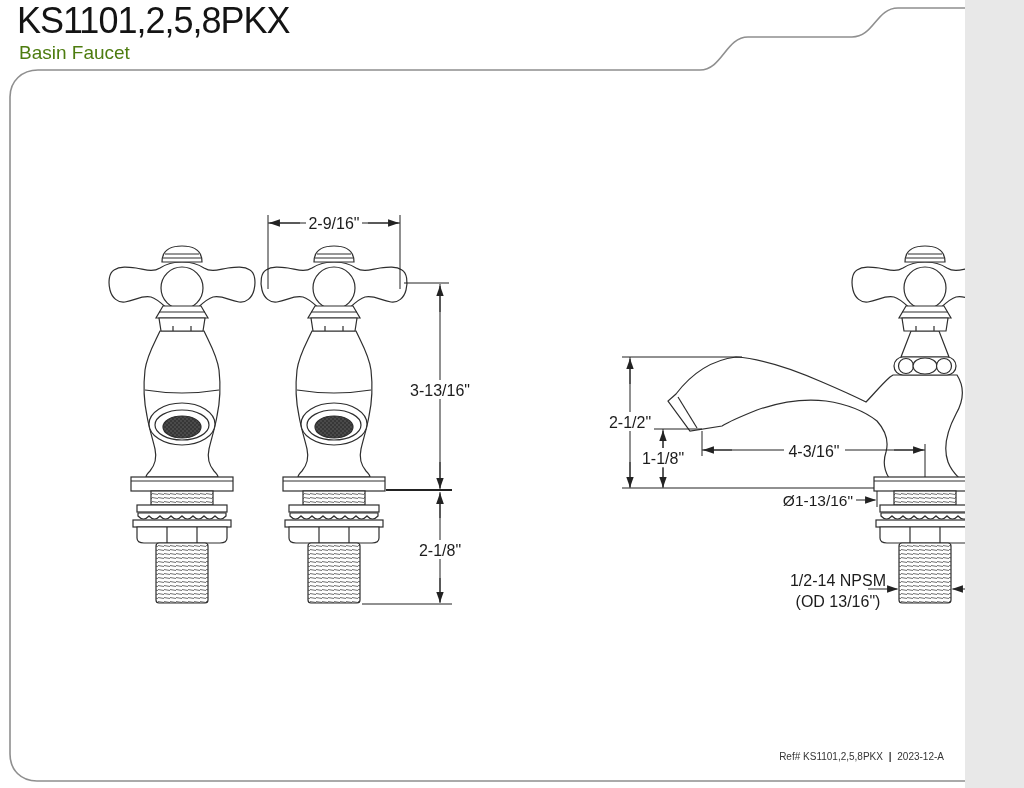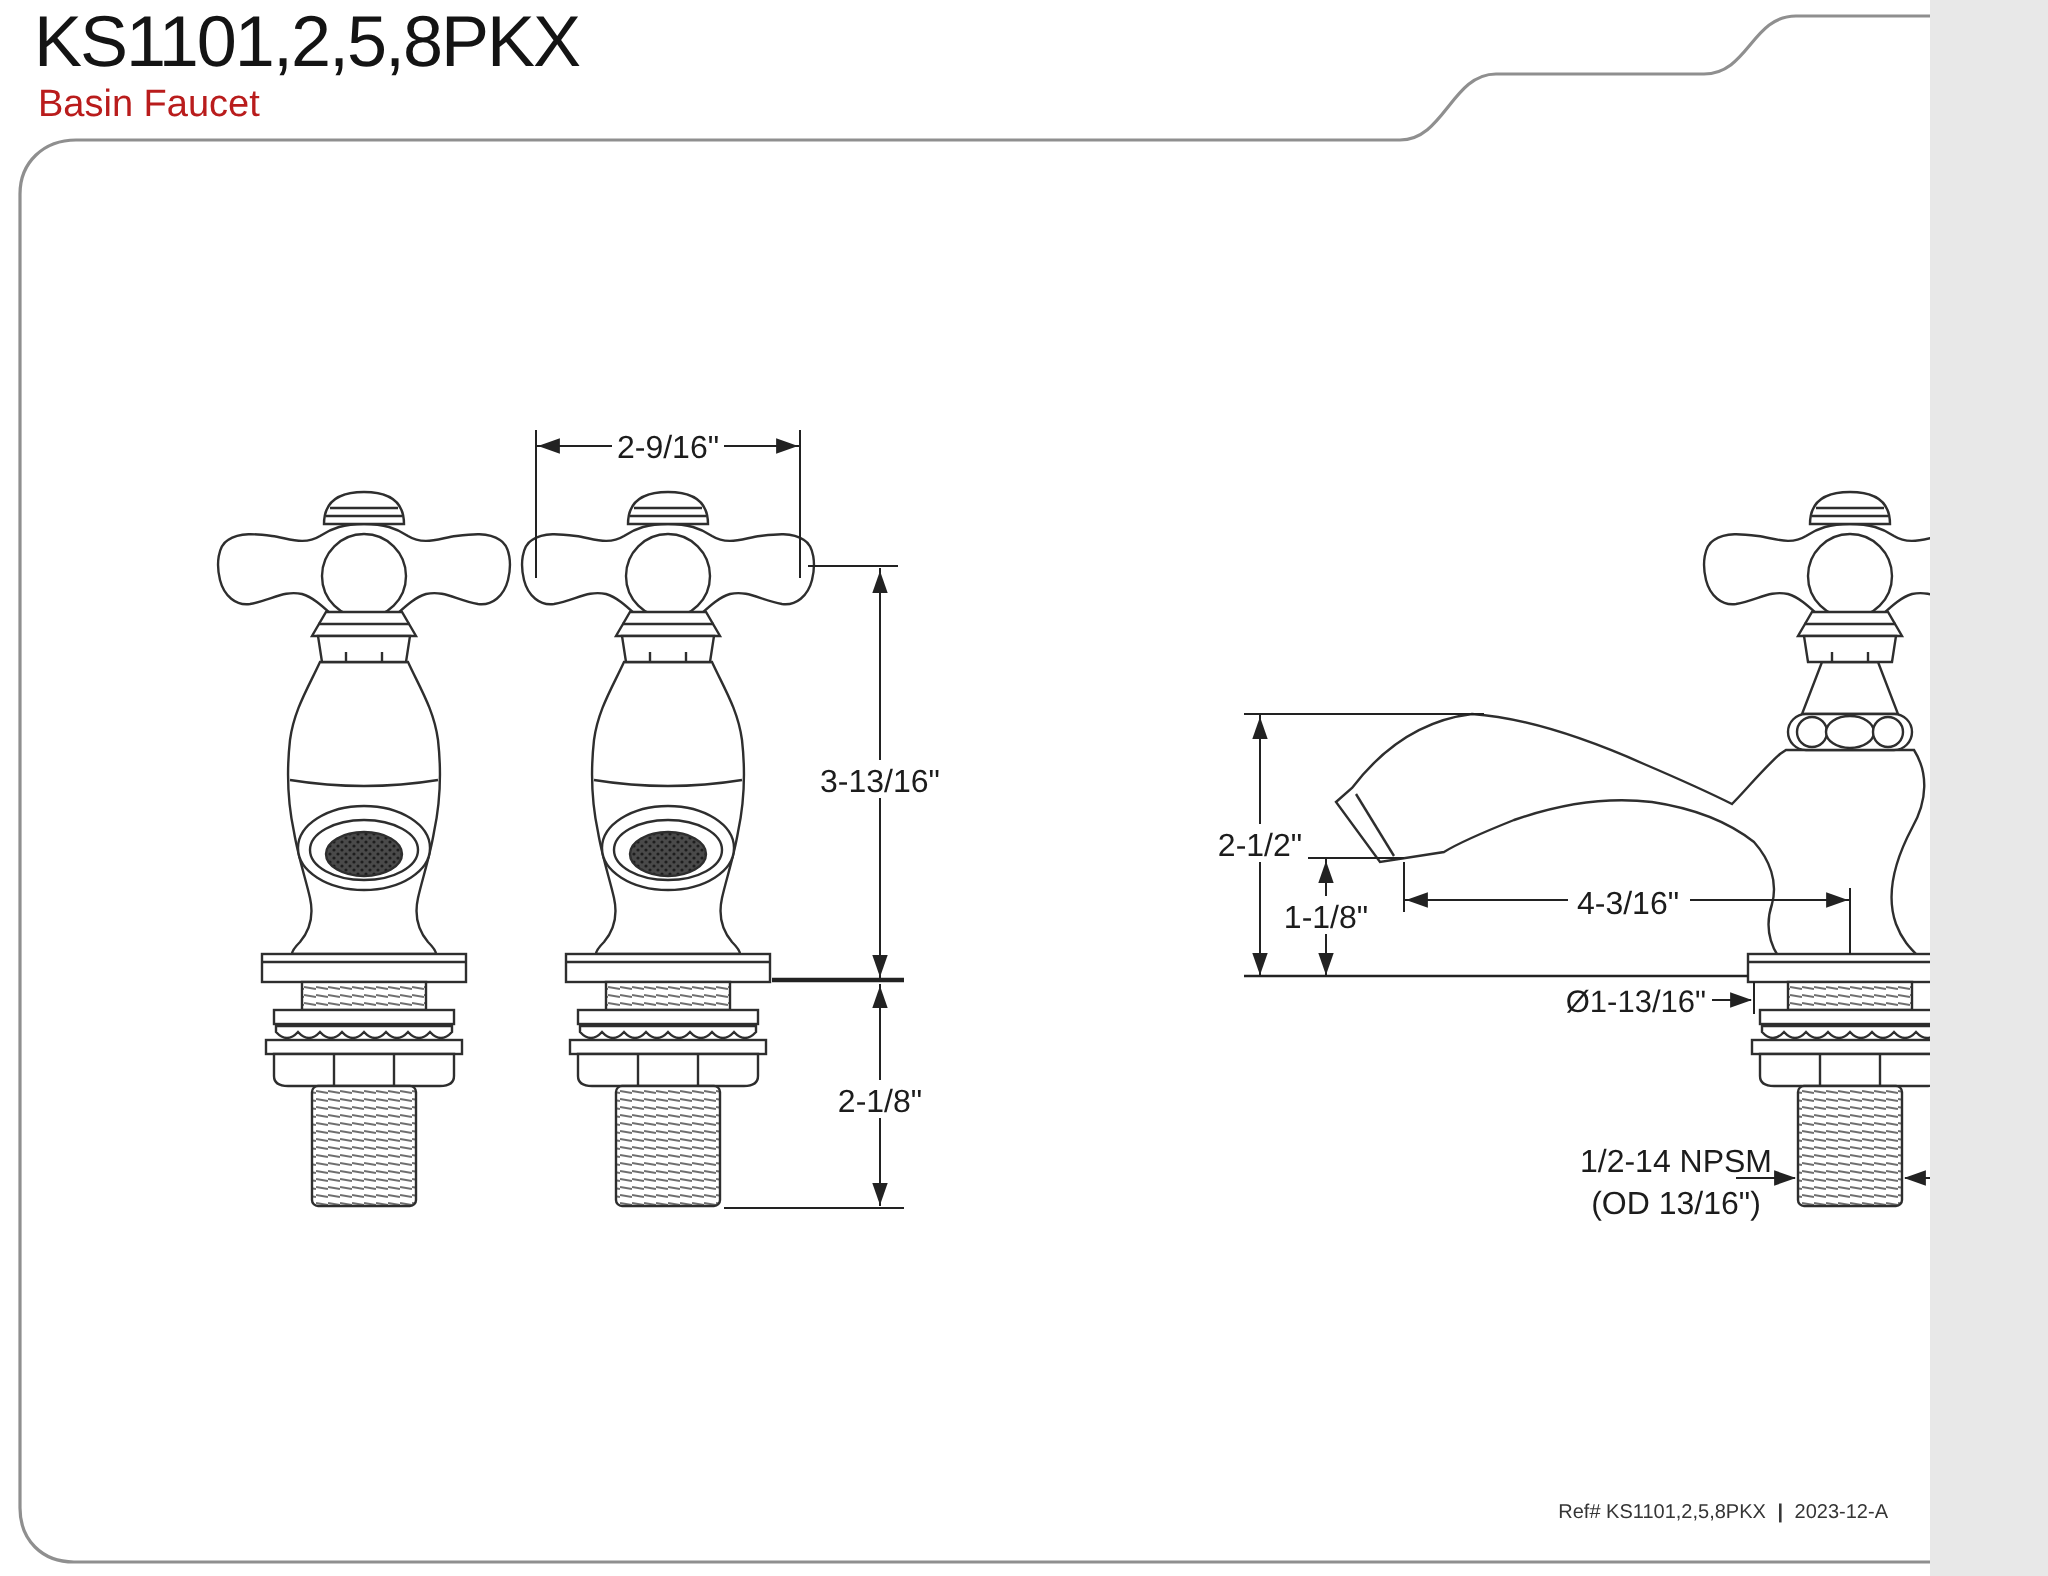--- a/index.html
+++ b/index.html
@@ -5,21 +5,21 @@
   html,body{margin:0;padding:0;background:#e8e8e8;}
   .page{
     position:relative;width:965px;height:788px;background:#ffffff;
     font-family:"Liberation Sans","DejaVu Sans",sans-serif;overflow:hidden;
   }
   .title{
     position:absolute;left:17px;top:0px;font-size:36px;font-weight:400;
     letter-spacing:-1px;color:#141414;line-height:42px;white-space:nowrap;
   }
   .subtitle{
-    position:absolute;left:19px;top:42px;font-size:19px;font-weight:400;color:#b91c1c;
+    position:absolute;left:19px;top:42px;font-size:19px;font-weight:400;color:#4d7c0f;
   }
   .footer{
     position:absolute;right:21px;top:751px;font-size:10px;color:#353535;white-space:nowrap;
   }
   .footer .sep{font-weight:bold;padding:0 3px;}
   svg.drawing{position:absolute;left:0;top:0;}
   svg text{font-family:"Liberation Sans","DejaVu Sans",sans-serif;fill:#1c1c1c;}
   .dimtxt{font-size:16px;}
   .dimtxt-sm{font-size:15.5px;}
 </style>

